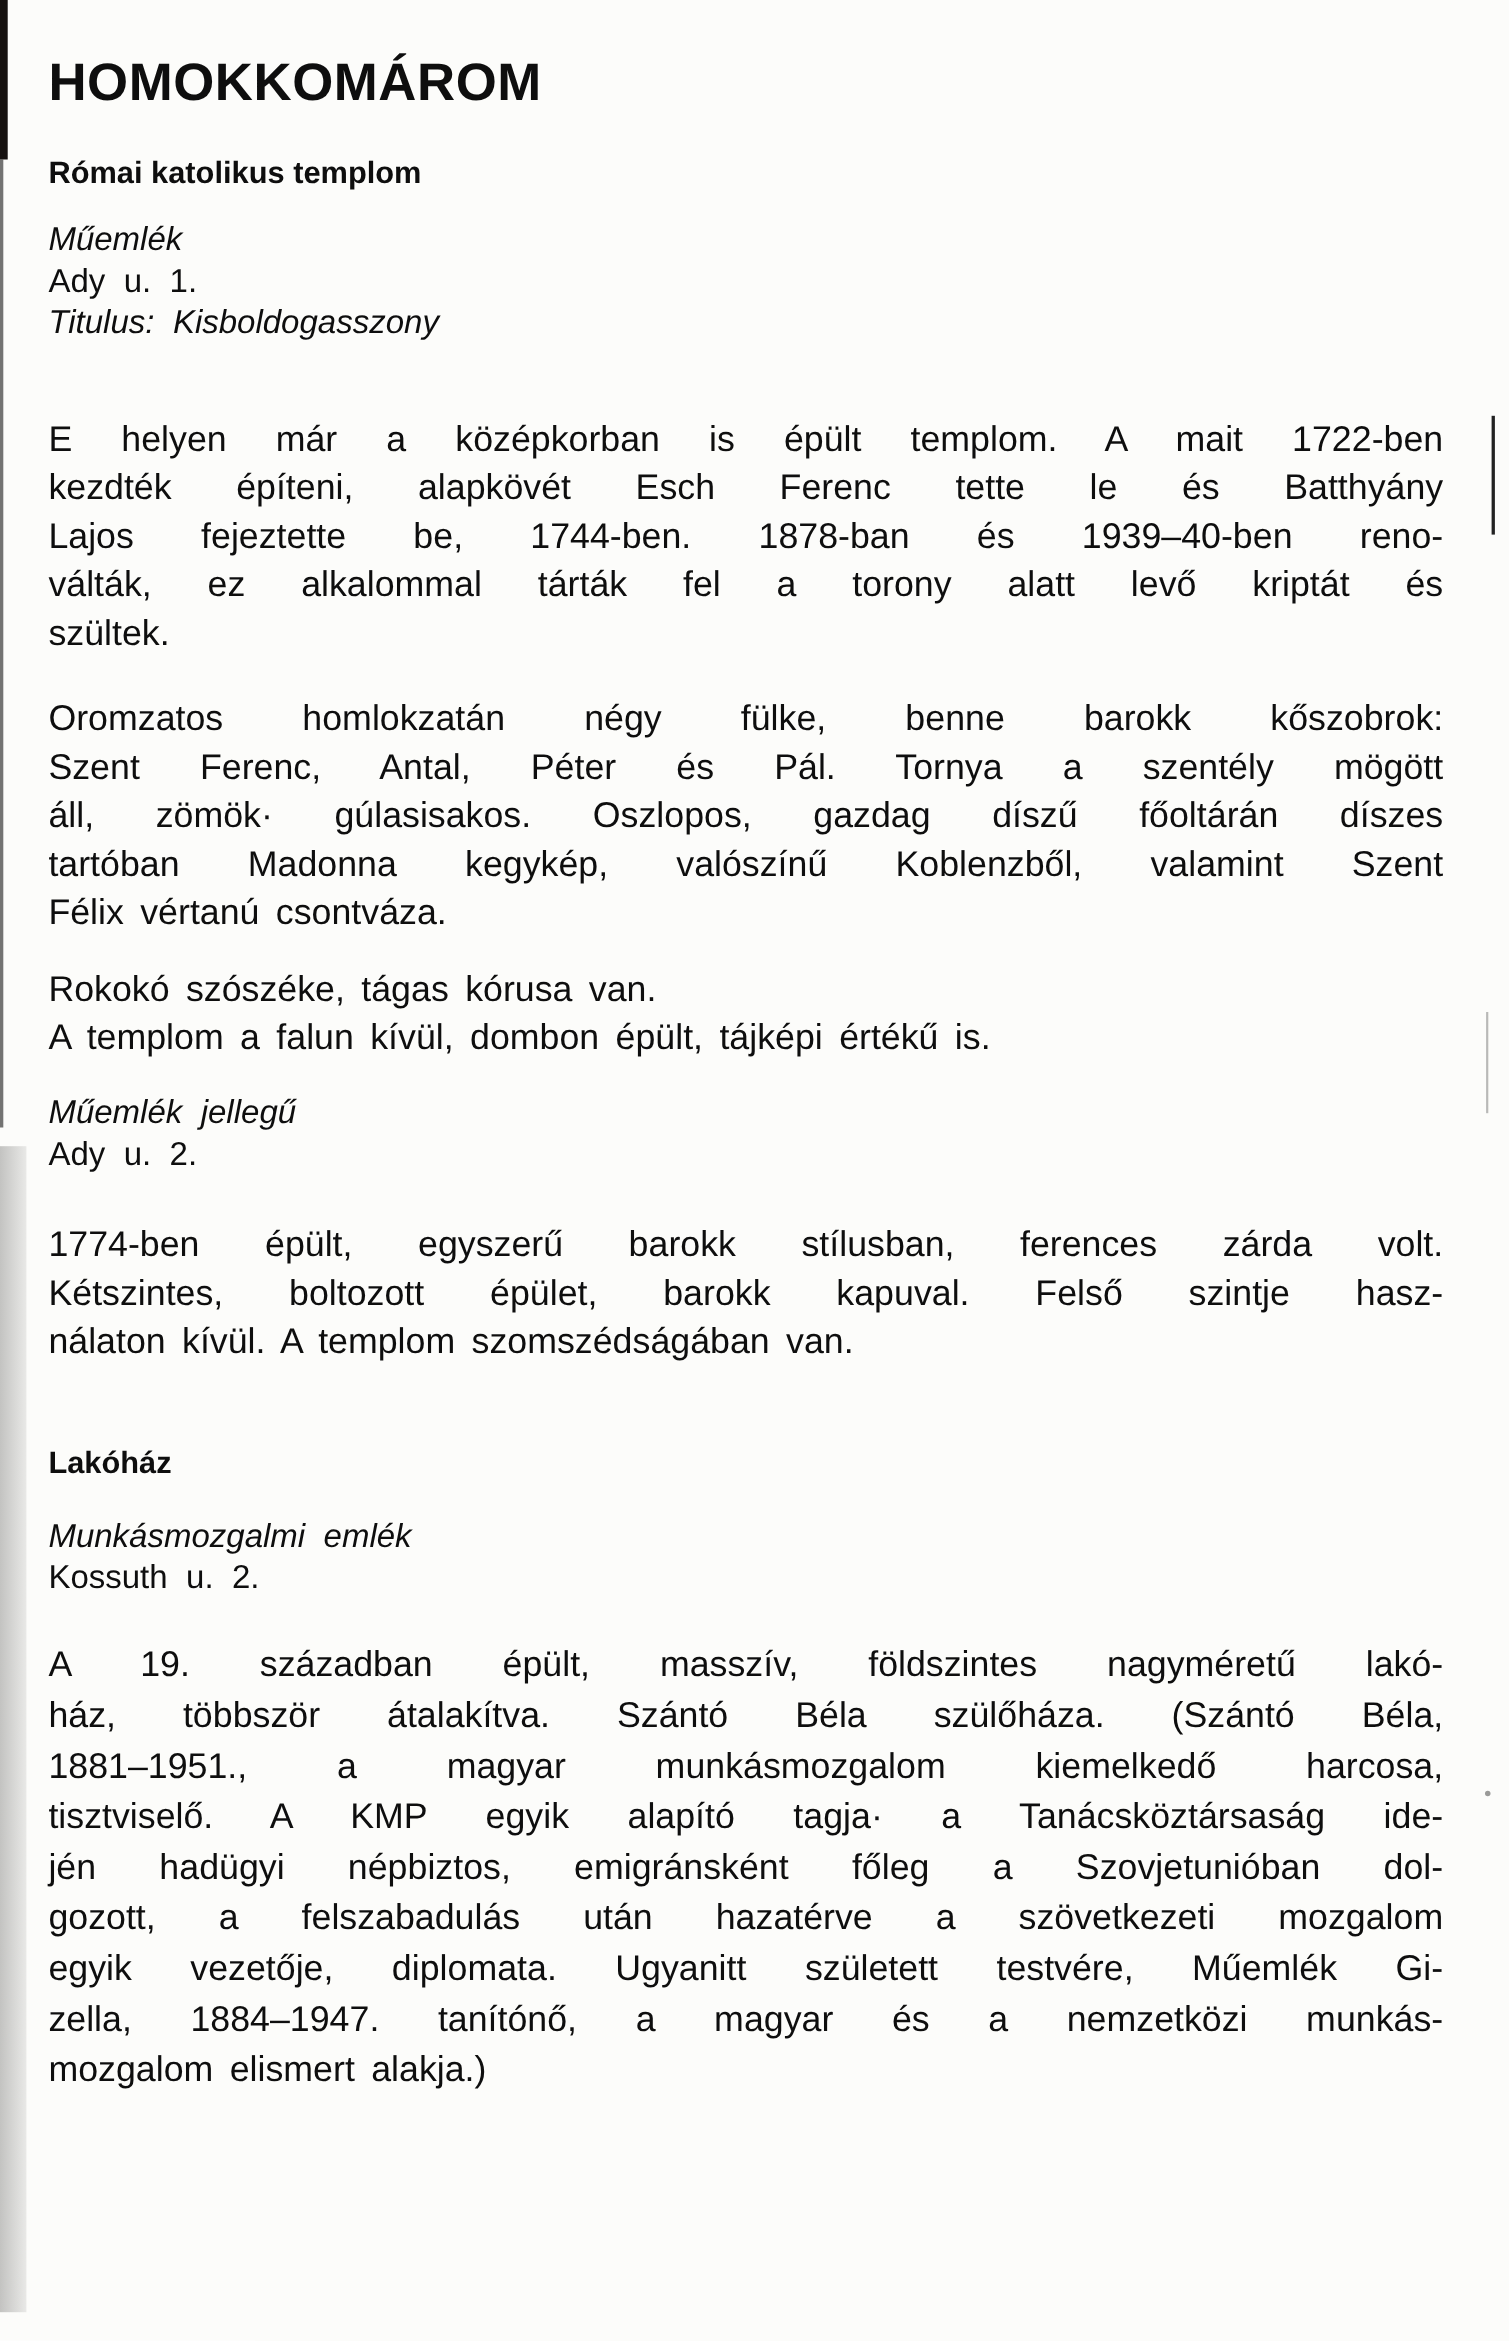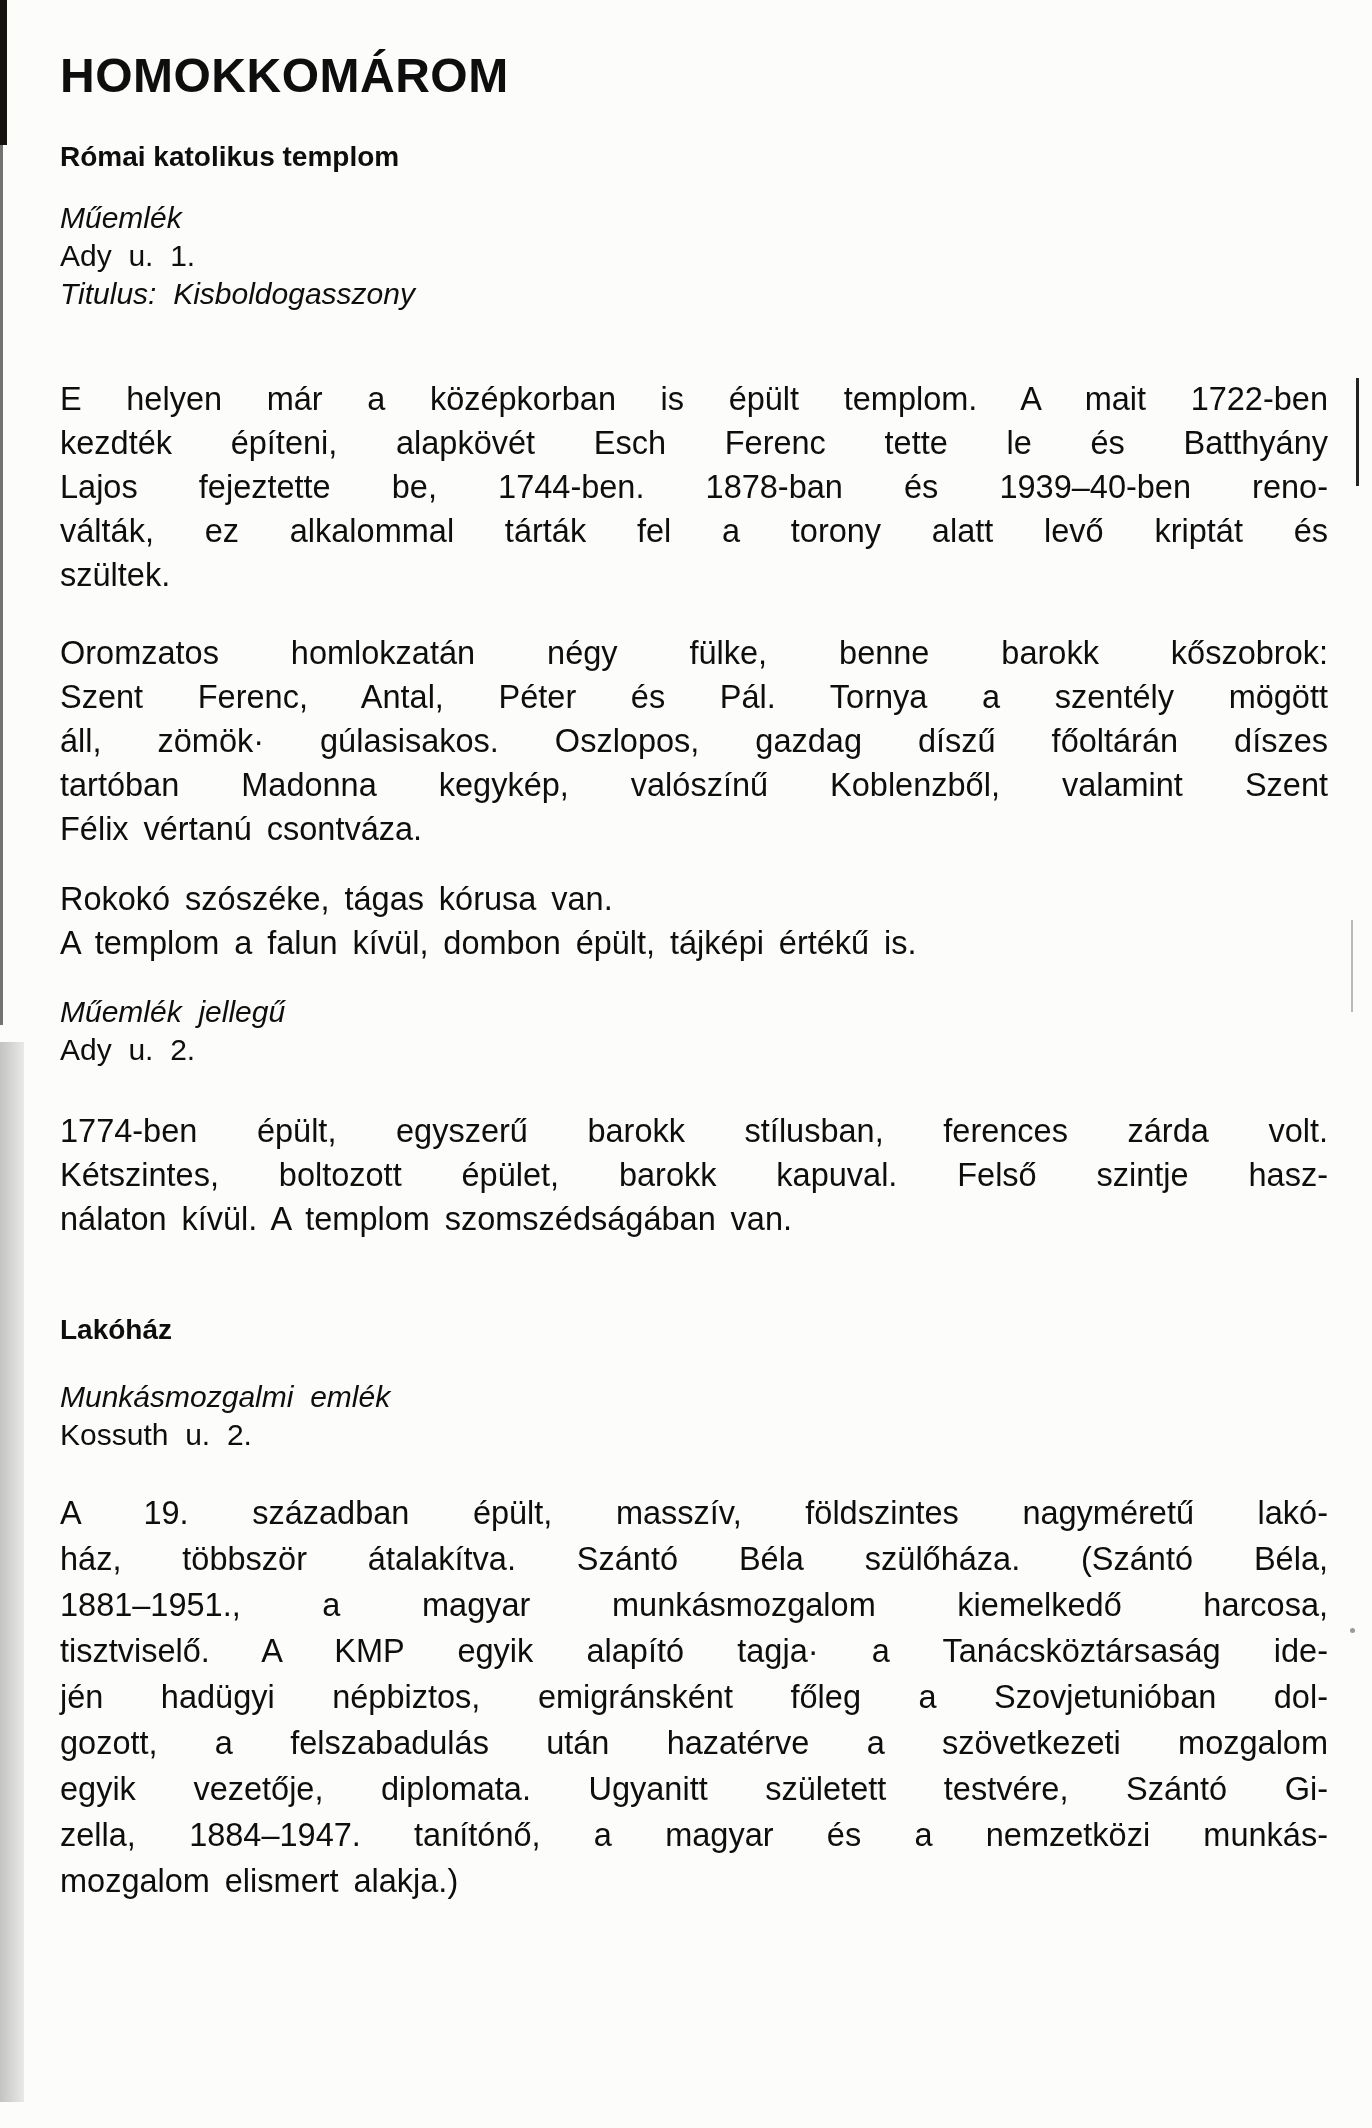--- a/index.html
+++ b/index.html
@@ -7,21 +7,21 @@
     position: relative;
     width: 1372px;
     height: 2128px;
     background: #fcfcfa;
     color: #0e0e0e;
     font-family: "Liberation Sans", sans-serif;
     overflow: hidden;
   }
   .content {
     position: absolute;
-    left: 60px;
+    left: 44px;
     top: 0;
     width: 1268px;
   }
   h1.title {
     margin: 52px 0 0 0;
     font-size: 48px;
     line-height: 1.0;
     font-weight: 700;
     letter-spacing: 0.5px;
   }
@@ -160,20 +160,20 @@
         <p class="meta">Kossuth u. 2.</p>
       </div>
 
       <div class="para p5">
         <div class="line">A 19. században épült, masszív, földszintes nagyméretű lakó-</div>
         <div class="line">ház, többször átalakítva. Szántó Béla szülőháza. (Szántó Béla,</div>
         <div class="line">1881–1951., a magyar munkásmozgalom kiemelkedő harcosa,</div>
         <div class="line">tisztviselő. A KMP egyik alapító tagja· a Tanácsköztársaság ide-</div>
         <div class="line">jén hadügyi népbiztos, emigránsként főleg a Szovjetunióban dol-</div>
         <div class="line">gozott, a felszabadulás után hazatérve a szövetkezeti mozgalom</div>
-        <div class="line">egyik vezetője, diplomata. Ugyanitt született testvére, Szántó Gi-</div>
+        <div class="line">egyik vezetője, diplomata. Ugyanitt született testvére, Műemlék Gi-</div>
         <div class="line">zella, 1884–1947. tanítónő, a magyar és a nemzetközi munkás-</div>
         <div class="line last">mozgalom elismert alakja.)</div>
       </div>
     </section>
 
   </div>
 </div>
 
 </body></html>

